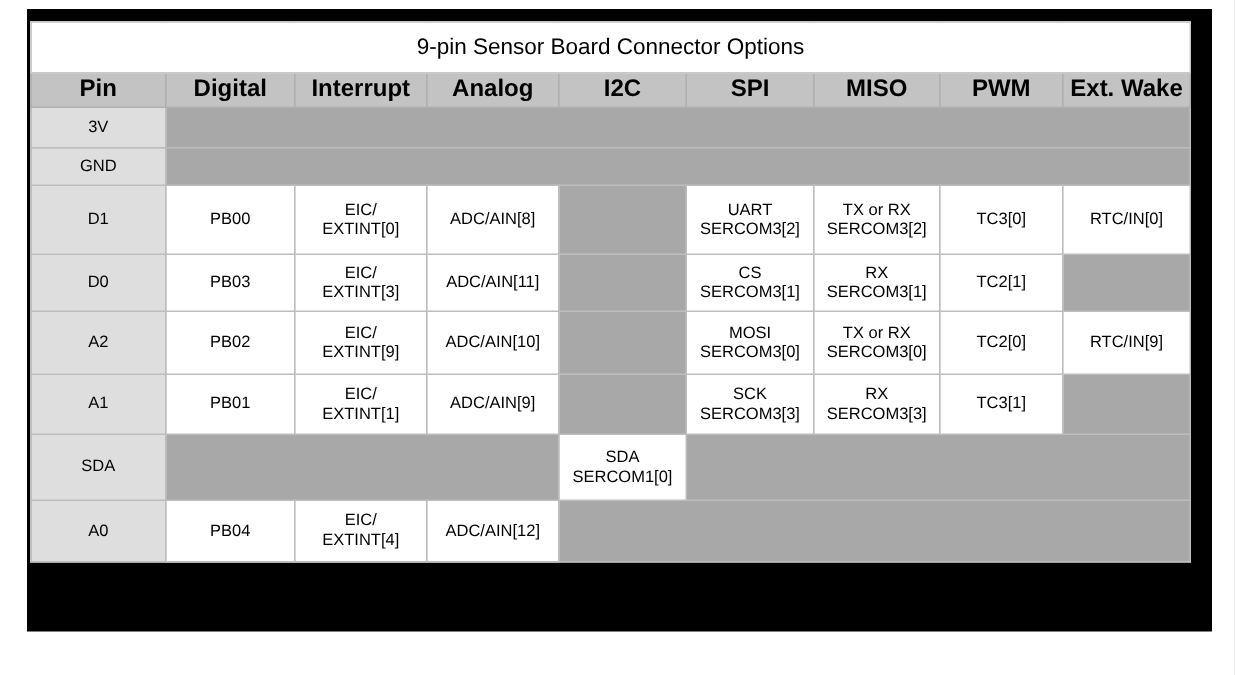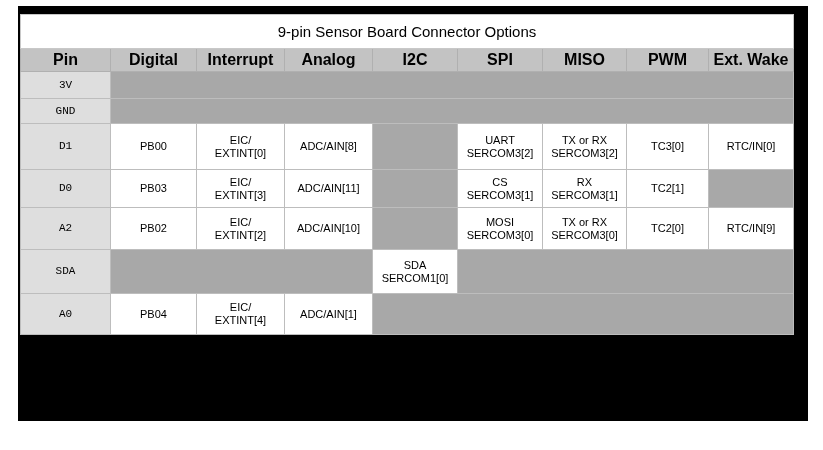--- a/index.html
+++ b/index.html
@@ -64,21 +64,20 @@
     font-size: 16px;
     font-weight: bold;
     border: 1px solid #b0b0b0;
   }
 
   
   td.pin-cell {
     background: #dedede;
     font-weight: bold;
     font-size: 11.5px;
-    font-family: Liberation Mono, monospace;
   }
 
   
   td.val {
     background: #ffffff;
   }
   td.empty {
     background: #a8a8a8;
     border-color: #a8a8a8;
   }
@@ -180,53 +179,73 @@
         </td>
         <td class="val">TC2[1]</td>
         <td class="empty"></td>
       </tr>
 
       <tr class="r-a2">
         <td class="pin-cell">A2</td>
         <td class="val">PB02</td>
         <td class="val">
           <span class="cell-line">EIC/</span>
-          <span class="cell-line">EXTINT[2]</span>
+          <span class="cell-line">EXTINT[9]</span>
         </td>
         <td class="val">ADC/AIN[10]</td>
         <td class="empty"></td>
         <td class="val">
           <span class="cell-line">MOSI</span>
           <span class="cell-line">SERCOM3[0]</span>
         </td>
         <td class="val">
           <span class="cell-line">TX or RX</span>
           <span class="cell-line">SERCOM3[0]</span>
         </td>
         <td class="val">TC2[0]</td>
         <td class="val">RTC/IN[9]</td>
       </tr>
 
+      <tr class="r-a1">
+        <td class="pin-cell">A1</td>
+        <td class="val">PB01</td>
+        <td class="val">
+          <span class="cell-line">EIC/</span>
+          <span class="cell-line">EXTINT[1]</span>
+        </td>
+        <td class="val">ADC/AIN[9]</td>
+        <td class="empty"></td>
+        <td class="val">
+          <span class="cell-line">SCK</span>
+          <span class="cell-line">SERCOM3[3]</span>
+        </td>
+        <td class="val">
+          <span class="cell-line">RX</span>
+          <span class="cell-line">SERCOM3[3]</span>
+        </td>
+        <td class="val">TC3[1]</td>
+        <td class="empty"></td>
+      </tr>
 
       <tr class="r-sda">
         <td class="pin-cell">SDA</td>
         <td class="empty" colspan="3"></td>
         <td class="val">
           <span class="cell-line">SDA</span>
           <span class="cell-line">SERCOM1[0]</span>
         </td>
         <td class="empty" colspan="4"></td>
       </tr>
 
 
       <tr class="r-a0">
         <td class="pin-cell">A0</td>
         <td class="val">PB04</td>
         <td class="val">
           <span class="cell-line">EIC/</span>
           <span class="cell-line">EXTINT[4]</span>
         </td>
-        <td class="val">ADC/AIN[1]</td>
+        <td class="val">ADC/AIN[12]</td>
         <td class="empty" colspan="5"></td>
       </tr>
     </tbody>
   </table>
 </div>
 
 </body></html>

